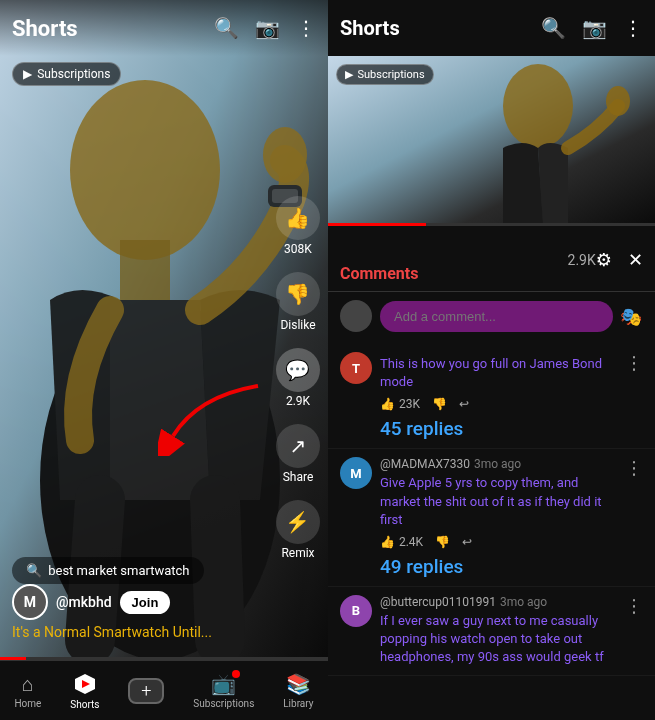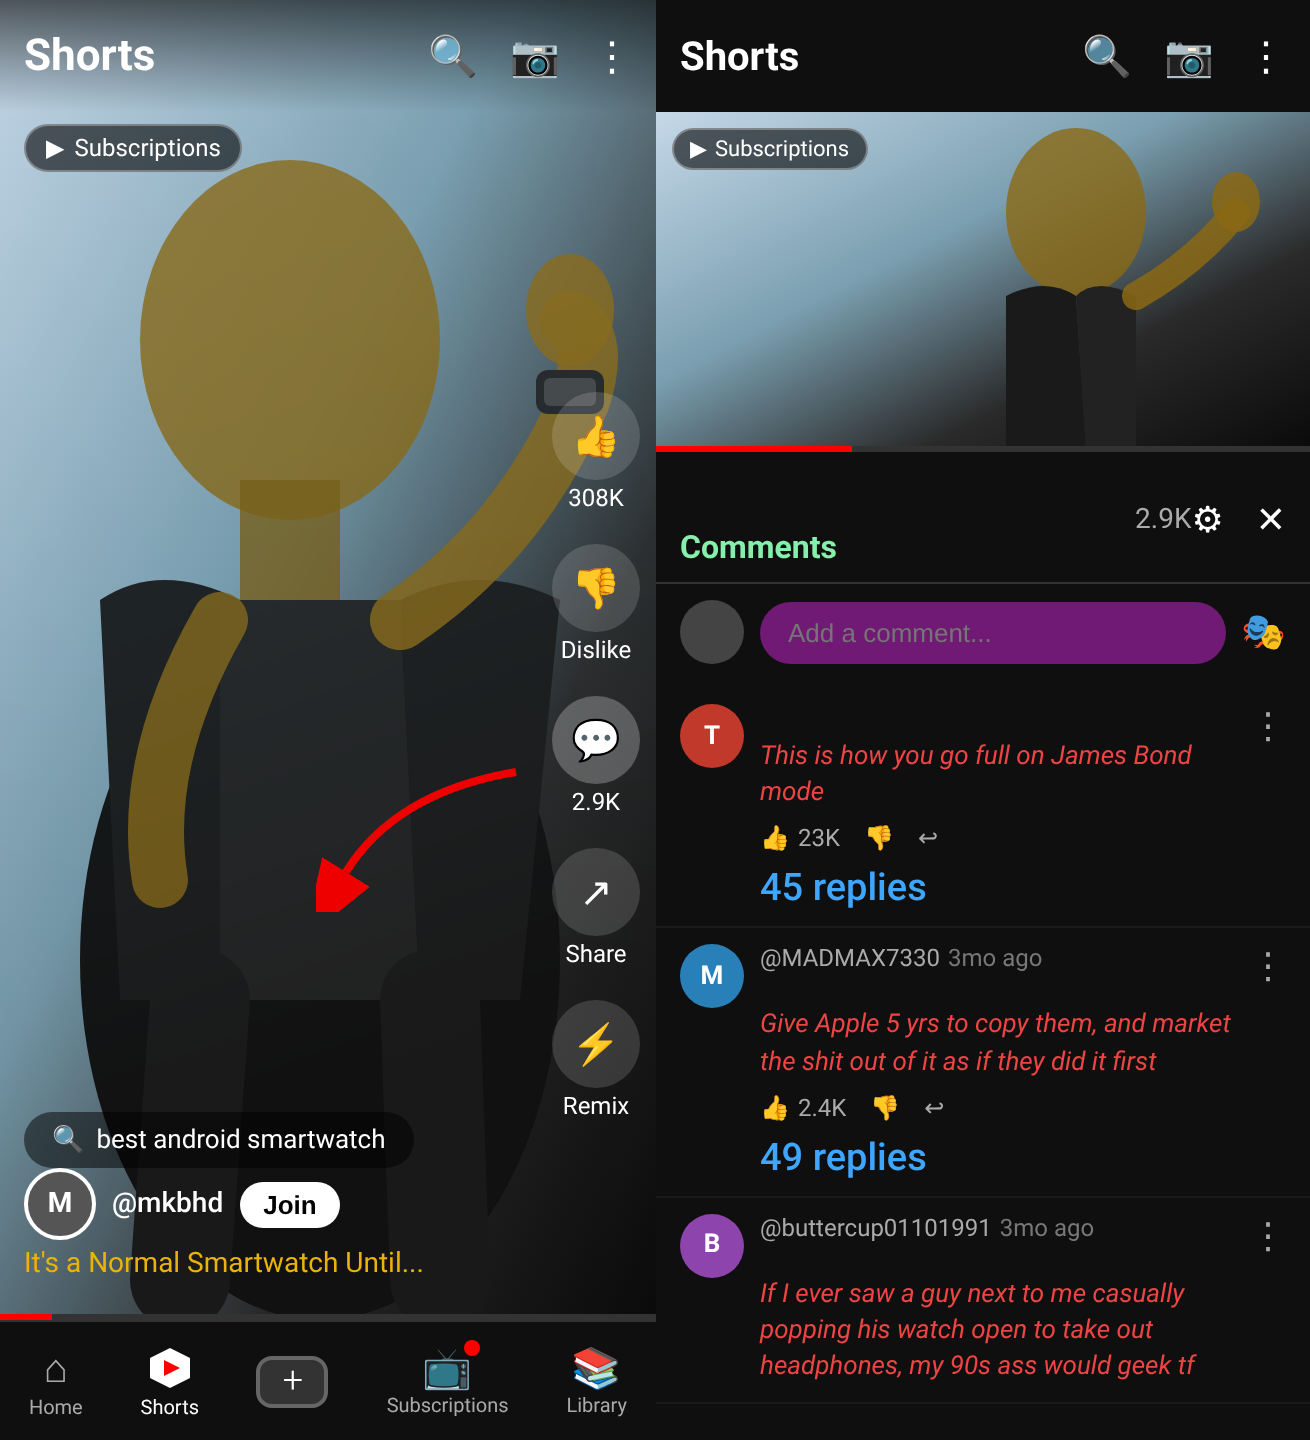--- a/index.html
+++ b/index.html
@@ -296,21 +296,21 @@
     
     .comments-header {
       display: flex;
       align-items: center;
       padding: 10px 12px 8px;
       border-bottom: 1px solid #333;
       flex-shrink: 0;
     }
 
     .comments-title {
-      color: #86efac;
+      color: #ef4444;
       font-size: 16px;
       font-weight: 700;
       flex: 1;
       margin-top: 28px;
     }
 
     .comments-count {
       color: #aaa;
       font-size: 14px;
       margin-left: 6px;
@@ -412,25 +412,24 @@
       color: #aaa;
       font-size: 12px;
     }
 
     .comment-time {
       color: #777;
       font-size: 12px;
     }
 
     .comment-text {
-      color: #ef4444;
+      color: #8b5cf6;
       font-size: 13px;
-      margin-top: 18px;
+      margin-top: 3px;
       line-height: 1.4;
-      font-style: italic;
     }
 
     .comment-actions {
       display: flex;
       align-items: center;
       gap: 12px;
       margin-top: 6px;
     }
 
     .comment-action {
@@ -578,21 +577,21 @@
         <marker id="arrowhead" markerWidth="10" markerHeight="7" refX="0" refY="3.5" orient="auto">
           <polygon points="0 0, 10 3.5, 0 7" fill="#e00"></polygon>
         </marker>
       </defs>
       <path d="M 100 10 Q 40 20 15 60" stroke="#e00" stroke-width="4" fill="none" marker-end="url(#arrowhead)"></path>
     </svg>
   </div>
 
   <div class="search-bar-bottom">
     <span>🔍</span>
-    <span>best android smartwatch</span>
+    <span>best market smartwatch</span>
   </div>
 
   <div class="channel-info">
     <div class="channel-row">
       <div class="channel-avatar">
         <span>M</span>
       </div>
       <span class="channel-name">@mkbhd</span>
       <button class="join-btn">Join</button>
     </div>

